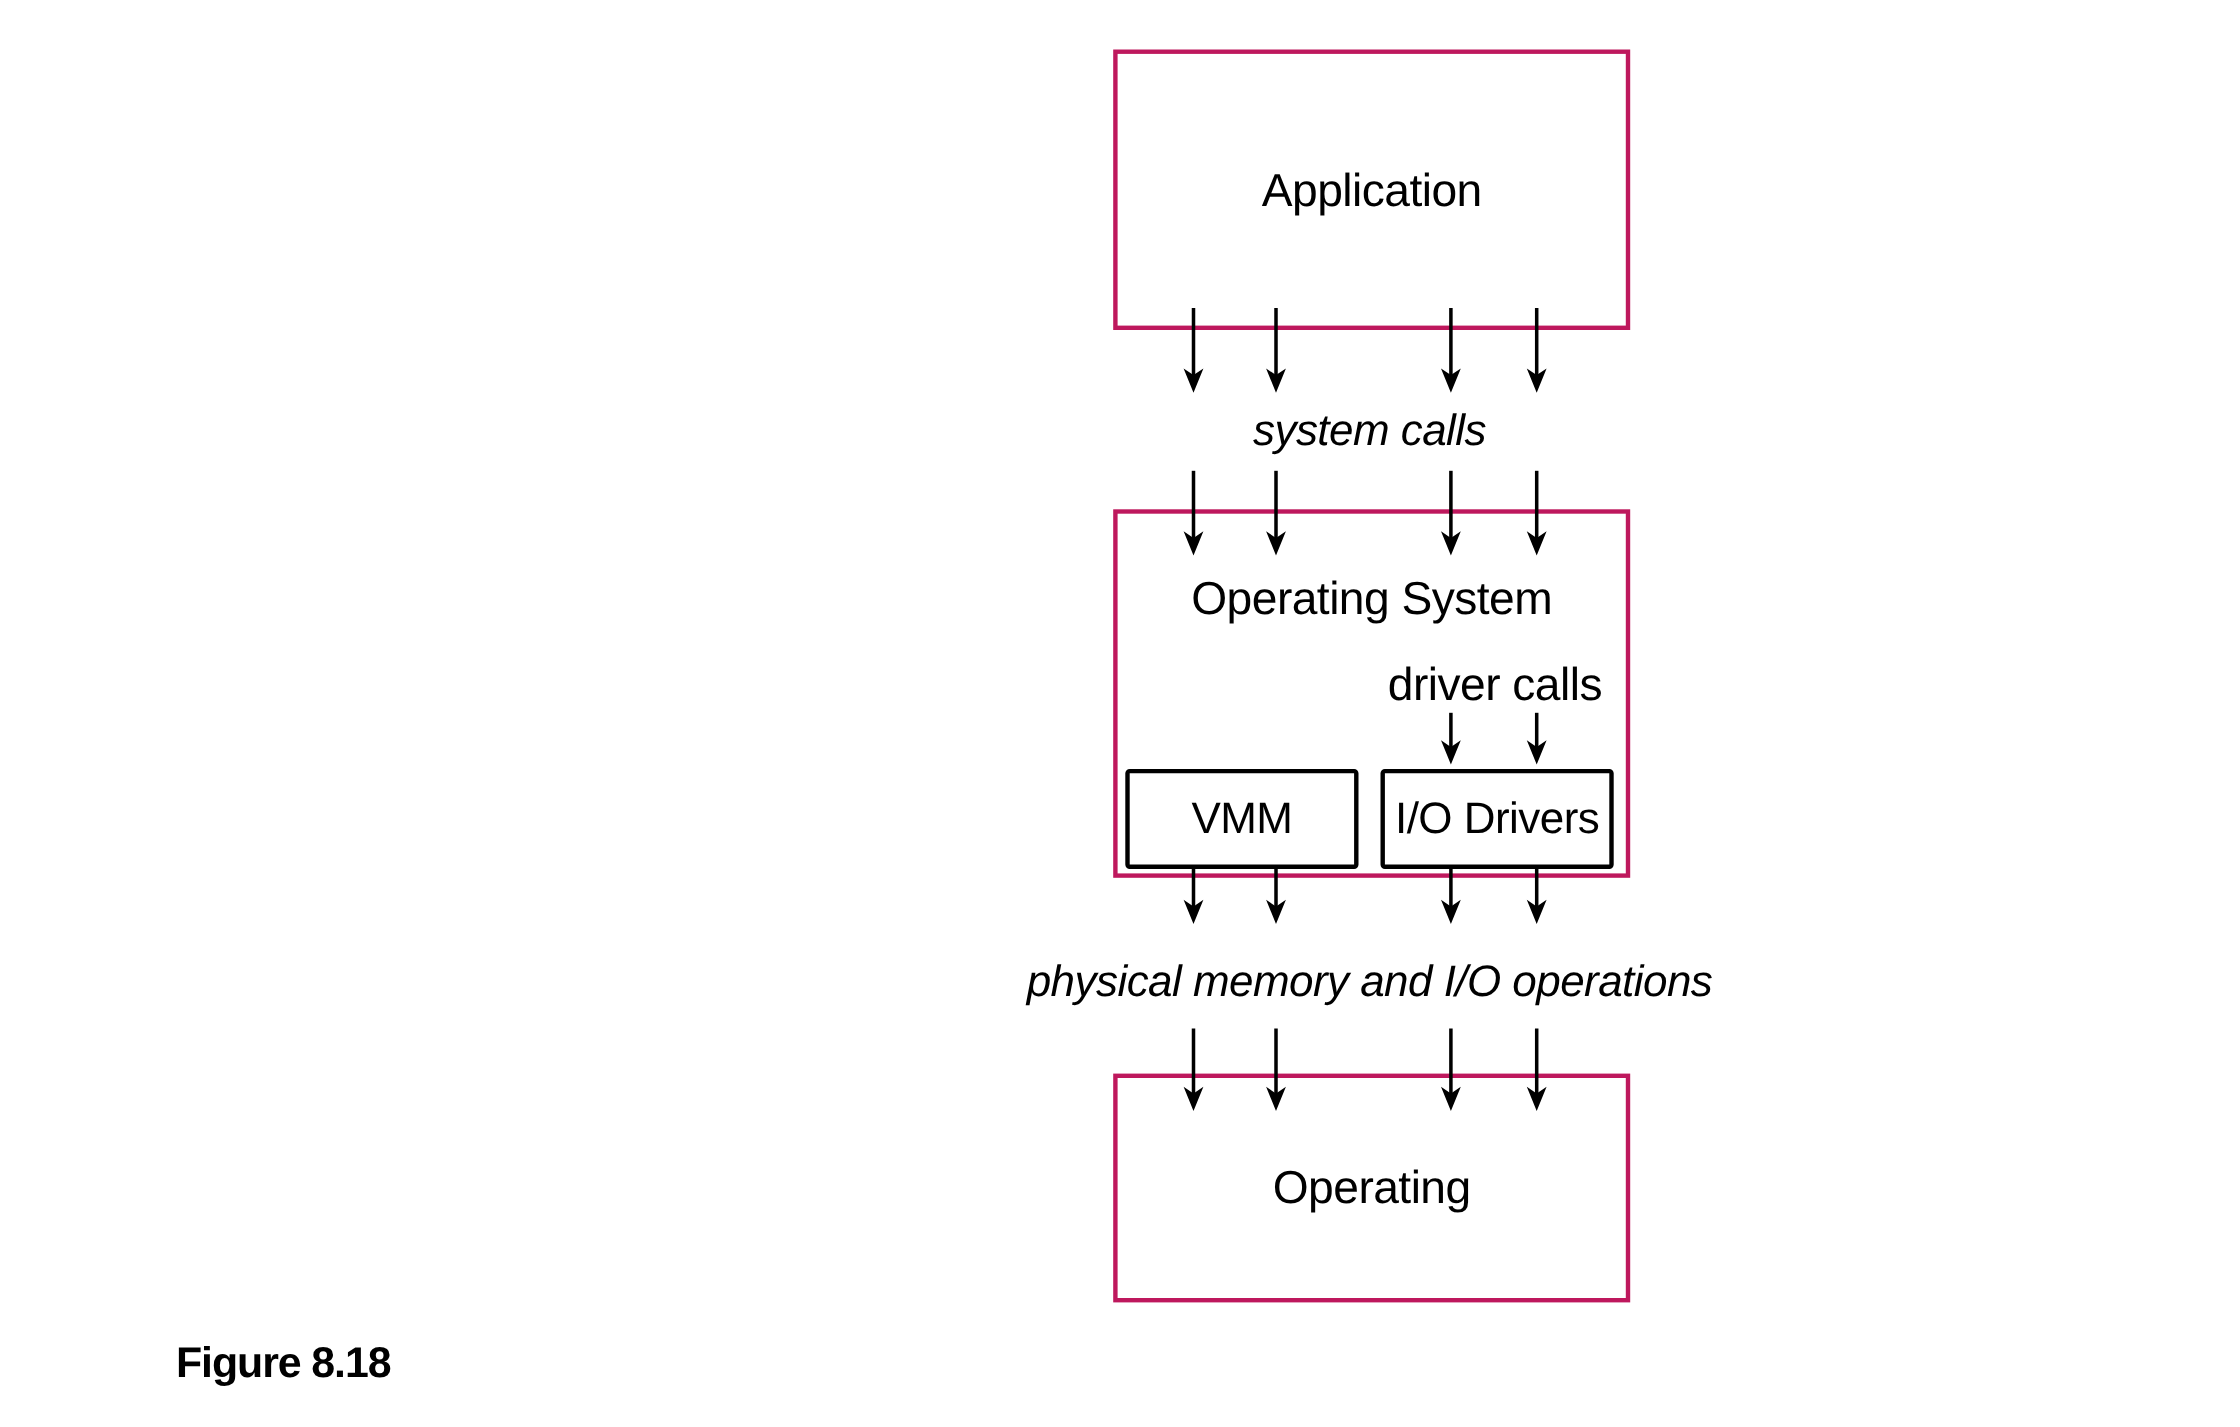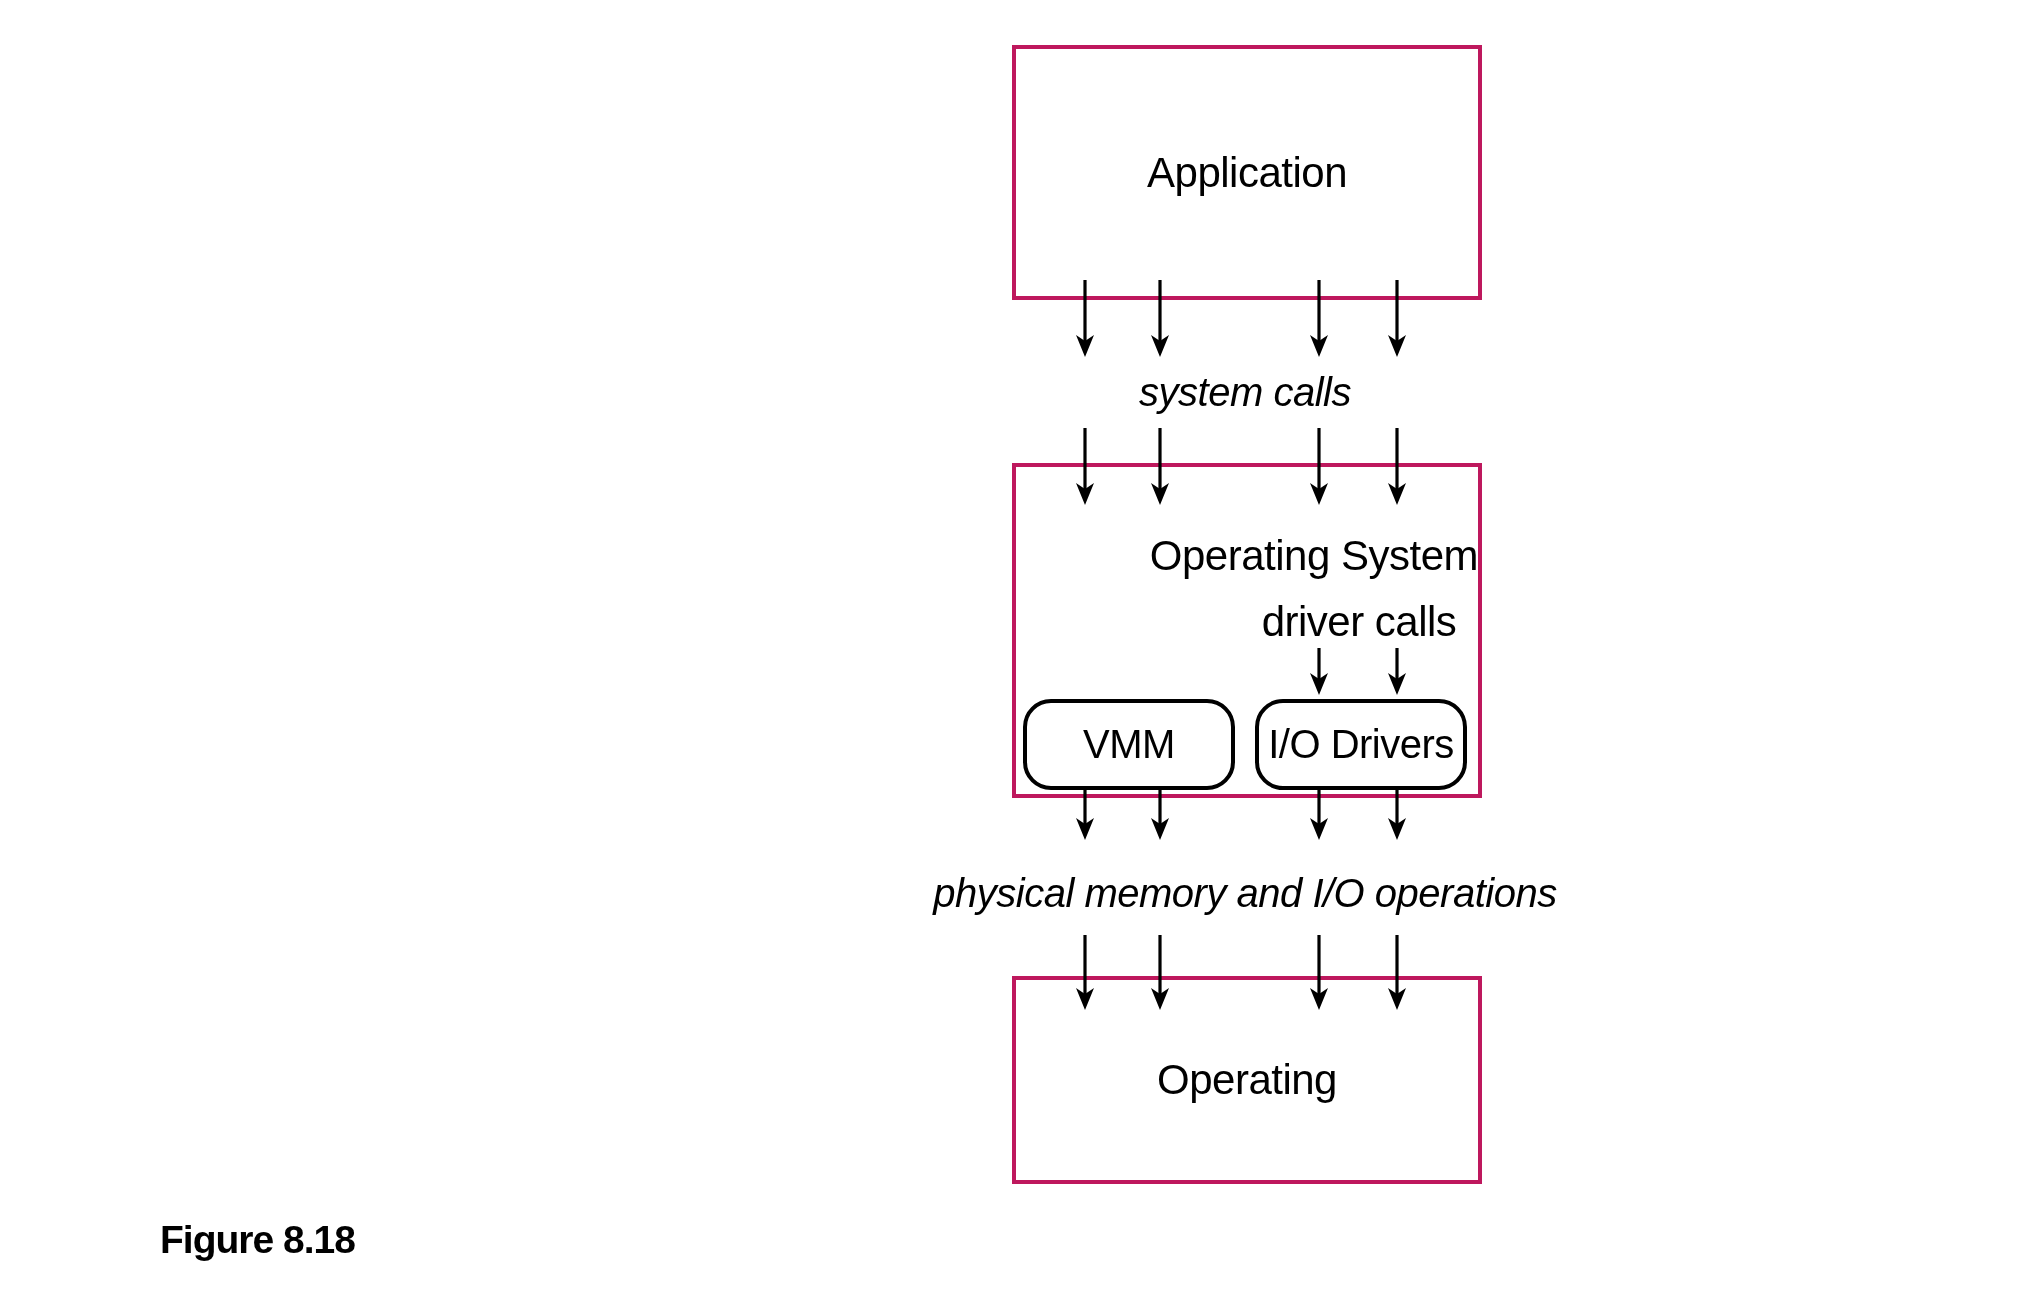--- a/index.html
+++ b/index.html
@@ -34,28 +34,27 @@
 
   #application-box { left: 1012px; top: 45px;  width: 470px; height: 255px; }
   #os-box          { left: 1012px; top: 463px; width: 470px; height: 335px; }
   #hardware-box    { left: 1012px; top: 976px; width: 470px; height: 208px; }
 
   #os-box { align-items: flex-start; }
   #os-label {
     position: absolute;
     left: 0; right: 0;
     top: 53px;
-    text-align: right;
-    margin-top: 12px;
+    text-align: center;
   }
 
   .module {
     position: absolute;
     border: 4px solid #000000;
-    border-radius: 28px;
+    border-radius: 4px;
     background: transparent;
     display: flex;
     align-items: center;
     justify-content: center;
   }
   #vmm-module        { left: 1023px; top: 699px; width: 212px; height: 91px; }
   #io-drivers-module { left: 1255px; top: 699px; width: 212px; height: 91px; }
   .module .box-label { font-size: 40px; }
 
   .flow-label {

